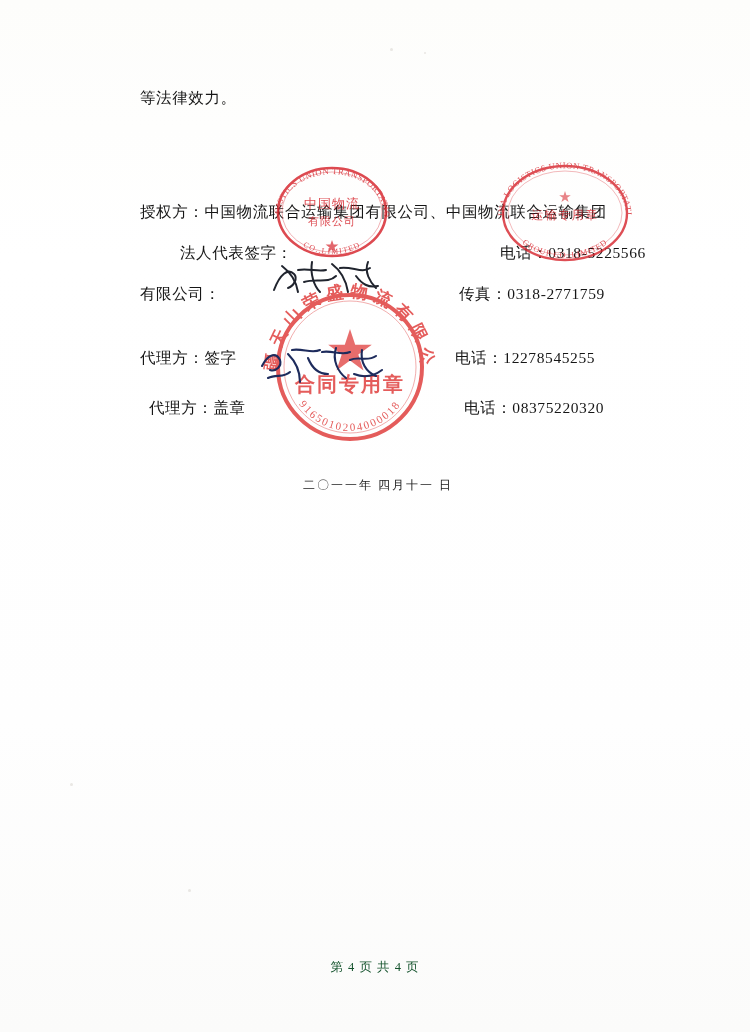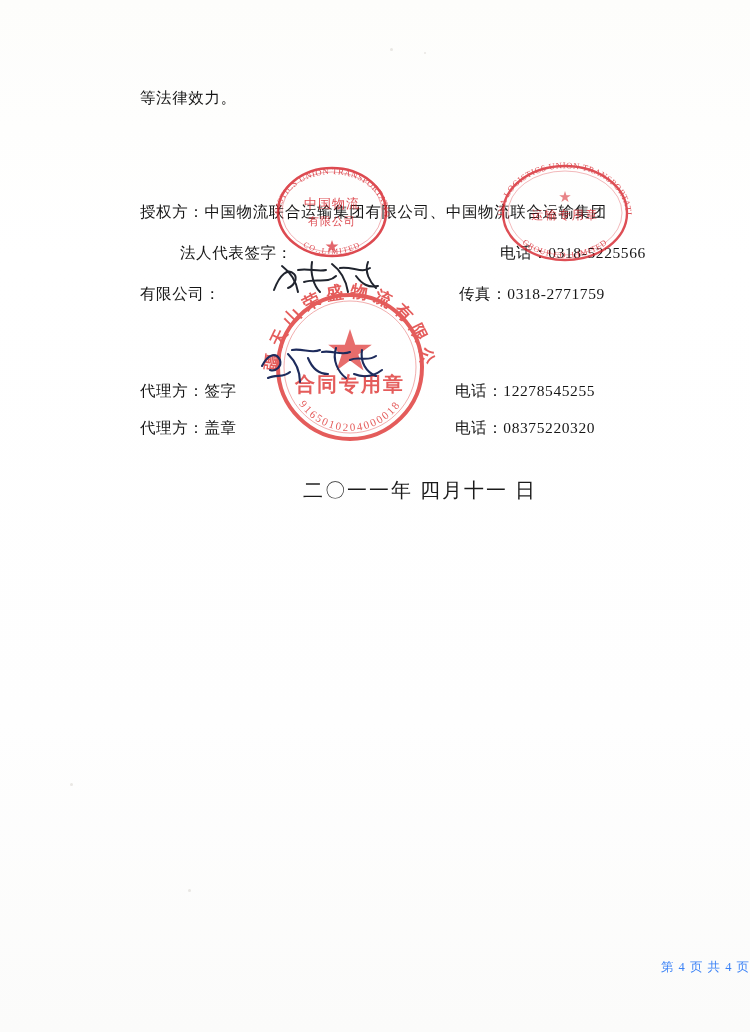--- a/index.html
+++ b/index.html
@@ -47,45 +47,45 @@
   }
 
   .intro     { left: 140px; top: 88px; }
 
   .row-label { left: 140px; }
 
   .r1 { top: 202px; text-align: center; }
   .r2 { top: 243px; margin-left: 40px; }
   .r3 { top: 284px; }
   .r4 { top: 320px; }
-  .r5 { top: 381px; }
-  .r6 { top: 418px; }
+  .r5 { top: 348px; }
+  .r6 { top: 398px; margin-left: 9px; }
 
   .right-col-a { left: 460px; }
   .right-col-b { left: 459px; }
   .right-col-c { left: 455px; }
 
   .date-line {
     position: absolute;
     left: 303px;
     top: 477px;
-    font-size: 20px;
+    font-size: 12px;
     letter-spacing: 2px;
     white-space: nowrap;
   }
 
   .footer {
     position: absolute;
     left: 0;
     right: 0;
     top: 959px;
-    text-align: right;
+    text-align: center;
     font-size: 12.5px;
     letter-spacing: 1px;
-    color: #3b82f6;
+    color: #14532d;
   }
 
   
   .stamp {
     position: absolute;
     border-radius: 50%;
     pointer-events: none;
   }
   .stamp svg { display: block; }
 

